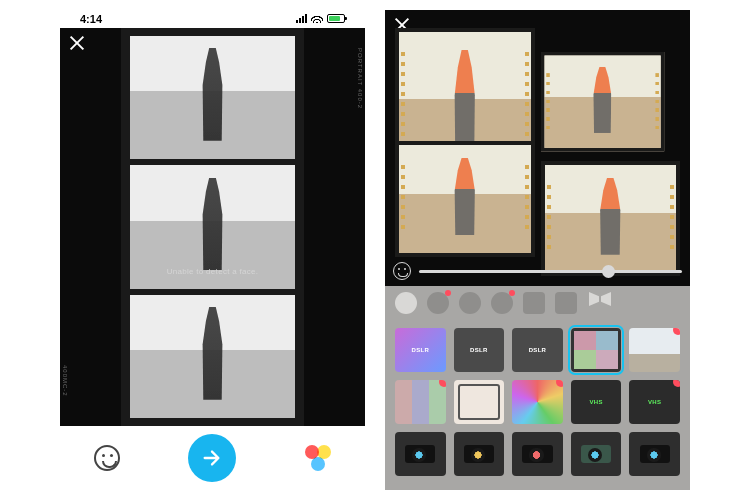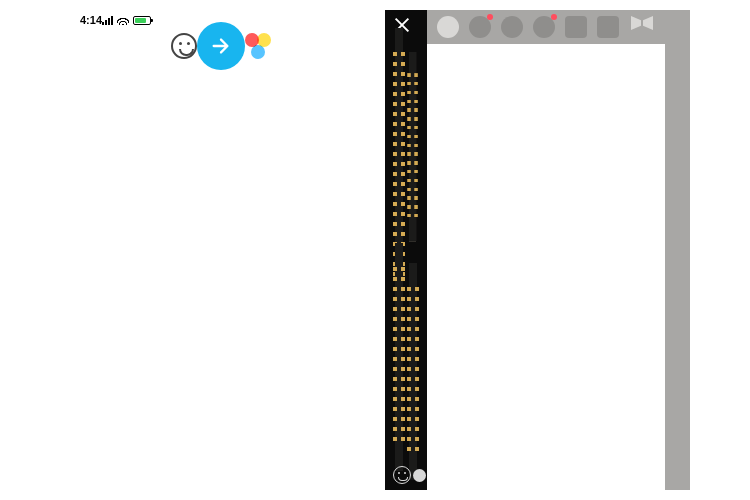--- a/index.html
+++ b/index.html
@@ -10,21 +10,21 @@
     font-family: -apple-system, Helvetica, Arial, sans-serif;
     display: flex;
     padding: 10px 60px;
     gap: 20px;
   }
   .phone {
     flex: 1;
     background: #fff;
     position: relative;
     display: flex;
-    flex-direction: row;
+    flex-direction: column;
     overflow: hidden;
   }
 
   
   .status-bar {
     height: 20px;
     display: flex;
     align-items: center;
     justify-content: space-between;
     padding: 0 20px;
@@ -232,20 +232,32 @@
         </span>
       <span class="wifi"></span>
       <span class="battery-wrap">
           <span class="battery">
             <i></i>
           </span>
         </span>
     </span>
   </div>
 
+  <div class="canvas1">
+    <span class="close-x"></span>
+    <span class="vertical-label vl-right">PORTRAIT 400-2</span>
+    <span class="vertical-label vl-left">400MC-2</span>
+
+    <div class="film-stack">
+      <div class="frame-bw"></div>
+      <div class="frame-bw"></div>
+      <div class="frame-bw"></div>
+    </div>
+    <div class="overlay-text">Unable to detect a face.</div>
+  </div>
 
   <div class="toolbar1">
     <span class="smiley"></span>
     <span class="next-btn">
       <svg viewBox="0 0 24 24">
           <path d="M4 12h14M12 5l7 7-7 7" fill="none" stroke="#fff" stroke-width="2.5" stroke-linecap="round" stroke-linejoin="round"></path>
         </svg>
     </span>
     <span class="filters-btn">
         <i></i>

